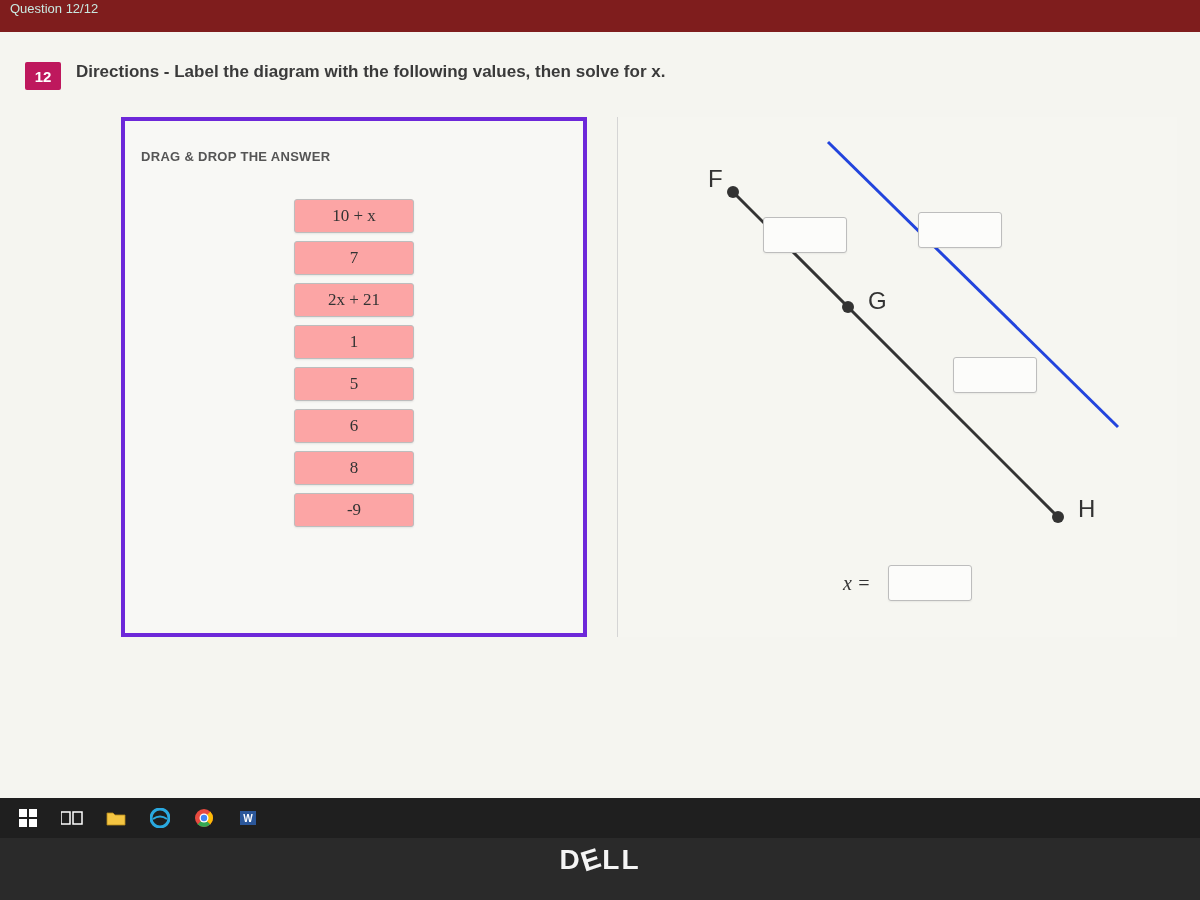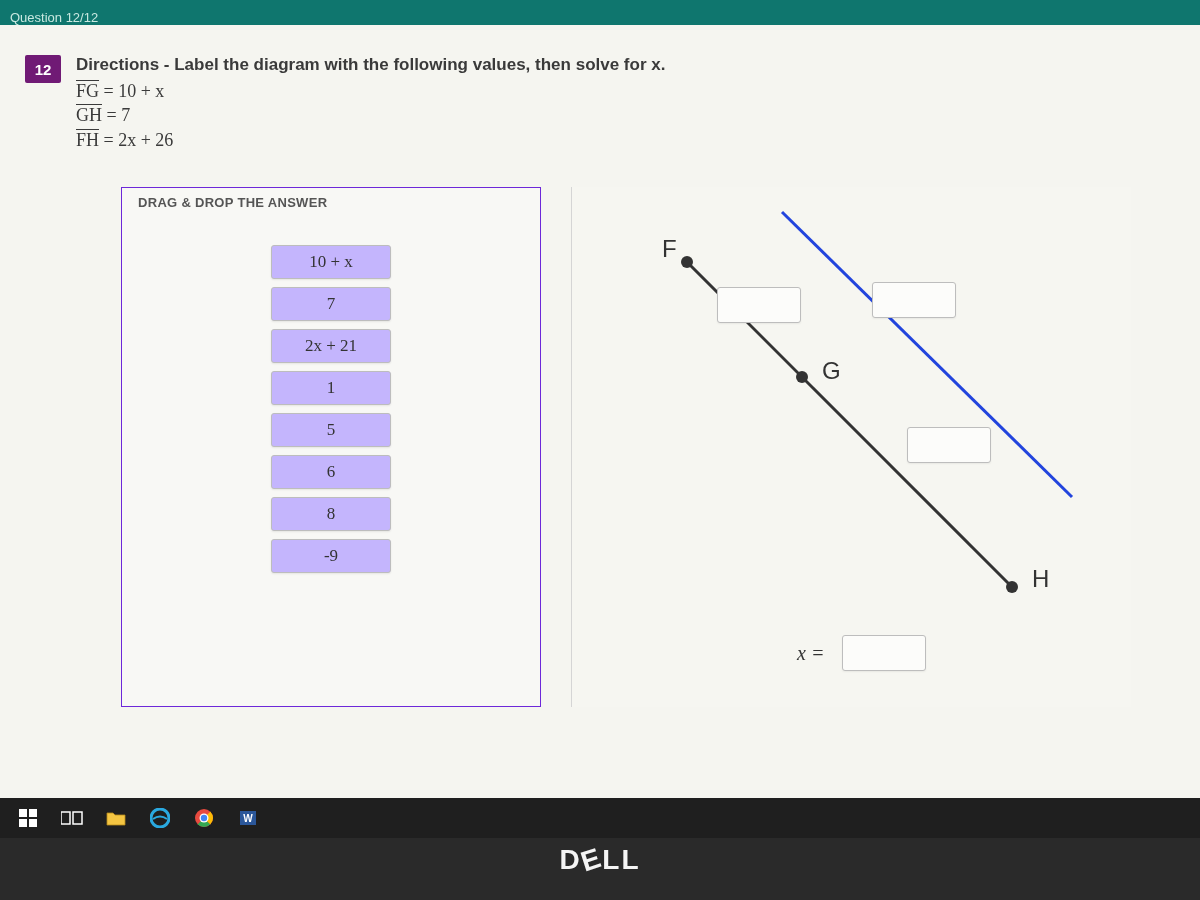--- a/index.html
+++ b/index.html
@@ -12,93 +12,93 @@
   position: relative;
 }
 .screen {
   position: absolute;
   top: 0; left: 0; right: 0; bottom: 90px;
   background: #f5f5f0;
   overflow: hidden;
 }
 .topbar {
   height: 25px;
-  background: #0f766e;
-  display: flex;
-  align-items: flex-start;
-  padding: 10px 10px;
+  background: #7f1d1d;
+  display: flex;
+  align-items: flex-end;
+  padding: 16px 10px;
   gap: 10px;
 }
 .topbar-label {
   color: #c8e8e0;
   font-size: 13px;
   font-weight: 500;
 }
 .content {
   padding: 30px 10px 30px 25px;
   display: flex;
   gap: 15px;
   align-items: flex-start;
 }
 .qnum {
-  background: #701a75;
+  background: #be185d;
   color: #fff;
   width: 36px;
   height: 28px;
   display: flex;
   align-items: center;
   justify-content: center;
   font-weight: bold;
   font-size: 15px;
   border-radius: 2px;
 }
 .qbody { flex: 1; }
 .directions {
   color: #3a3a3a;
   font-weight: bold;
   font-size: 17px;
-  margin-bottom: 4px;
+  margin-bottom: 20px;
 }
 .given {
   font-family: 'Times New Roman', serif;
   font-size: 18px;
   color: #3a3a3a;
   line-height: 1.35;
 }
 .overline { text-decoration: overline; }
 .panel-row {
   display: flex;
   gap: 30px;
   margin-top: 35px;
   padding-left: 45px;
 }
 .drag-panel {
-  width: 420px;
-  border: 1px solid #6d28d9;
+  width: 466px;
+  border: 4px solid #6d28d9;
   background: #f8f8f5;
-  padding: 7px 16px 40px;
+  padding: 28px 16px 40px;
 }
 .drag-title {
   color: #555;
   font-size: 13px;
   font-weight: bold;
   letter-spacing: 0.3px;
 }
 .chips {
   display: flex;
   flex-direction: column;
   gap: 8px;
   align-items: center;
   margin-top: 35px;
 }
 .chip {
   width: 120px;
   height: 34px;
   border: 1px solid #bdbdbd;
-  background: #c4b5fd;
+  background: #fca5a5;
   border-radius: 3px;
   display: flex;
   align-items: center;
   justify-content: center;
   font-family: 'Times New Roman', serif;
   font-size: 17px;
   color: #333;
   box-shadow: 0 1px 2px rgba(0,0,0,0.08);
   cursor: grab;
 }
@@ -169,25 +169,20 @@
 <div class="screen">
 
   <div class="topbar">
     <span class="topbar-label">Question 12/12</span>
   </div>
 
   <div class="content">
     <div class="qnum">12</div>
     <div class="qbody">
       <div class="directions">Directions - Label the diagram with the following values, then solve for x.</div>
-      <div class="given">
-        <div><span class="overline">FG</span><span> = 10 + x</span></div>
-        <div><span class="overline">GH</span><span> = 7</span></div>
-        <div><span class="overline">FH</span><span> = 2x + 26</span></div>
-      </div>
 
       <div class="panel-row">
 
         <div class="drag-panel">
           <div class="drag-title">DRAG &amp; DROP THE ANSWER</div>
           <div class="chips">
             <div class="chip">10 + x</div>
             <div class="chip">7</div>
             <div class="chip">2x + 21</div>
             <div class="chip">1</div>

